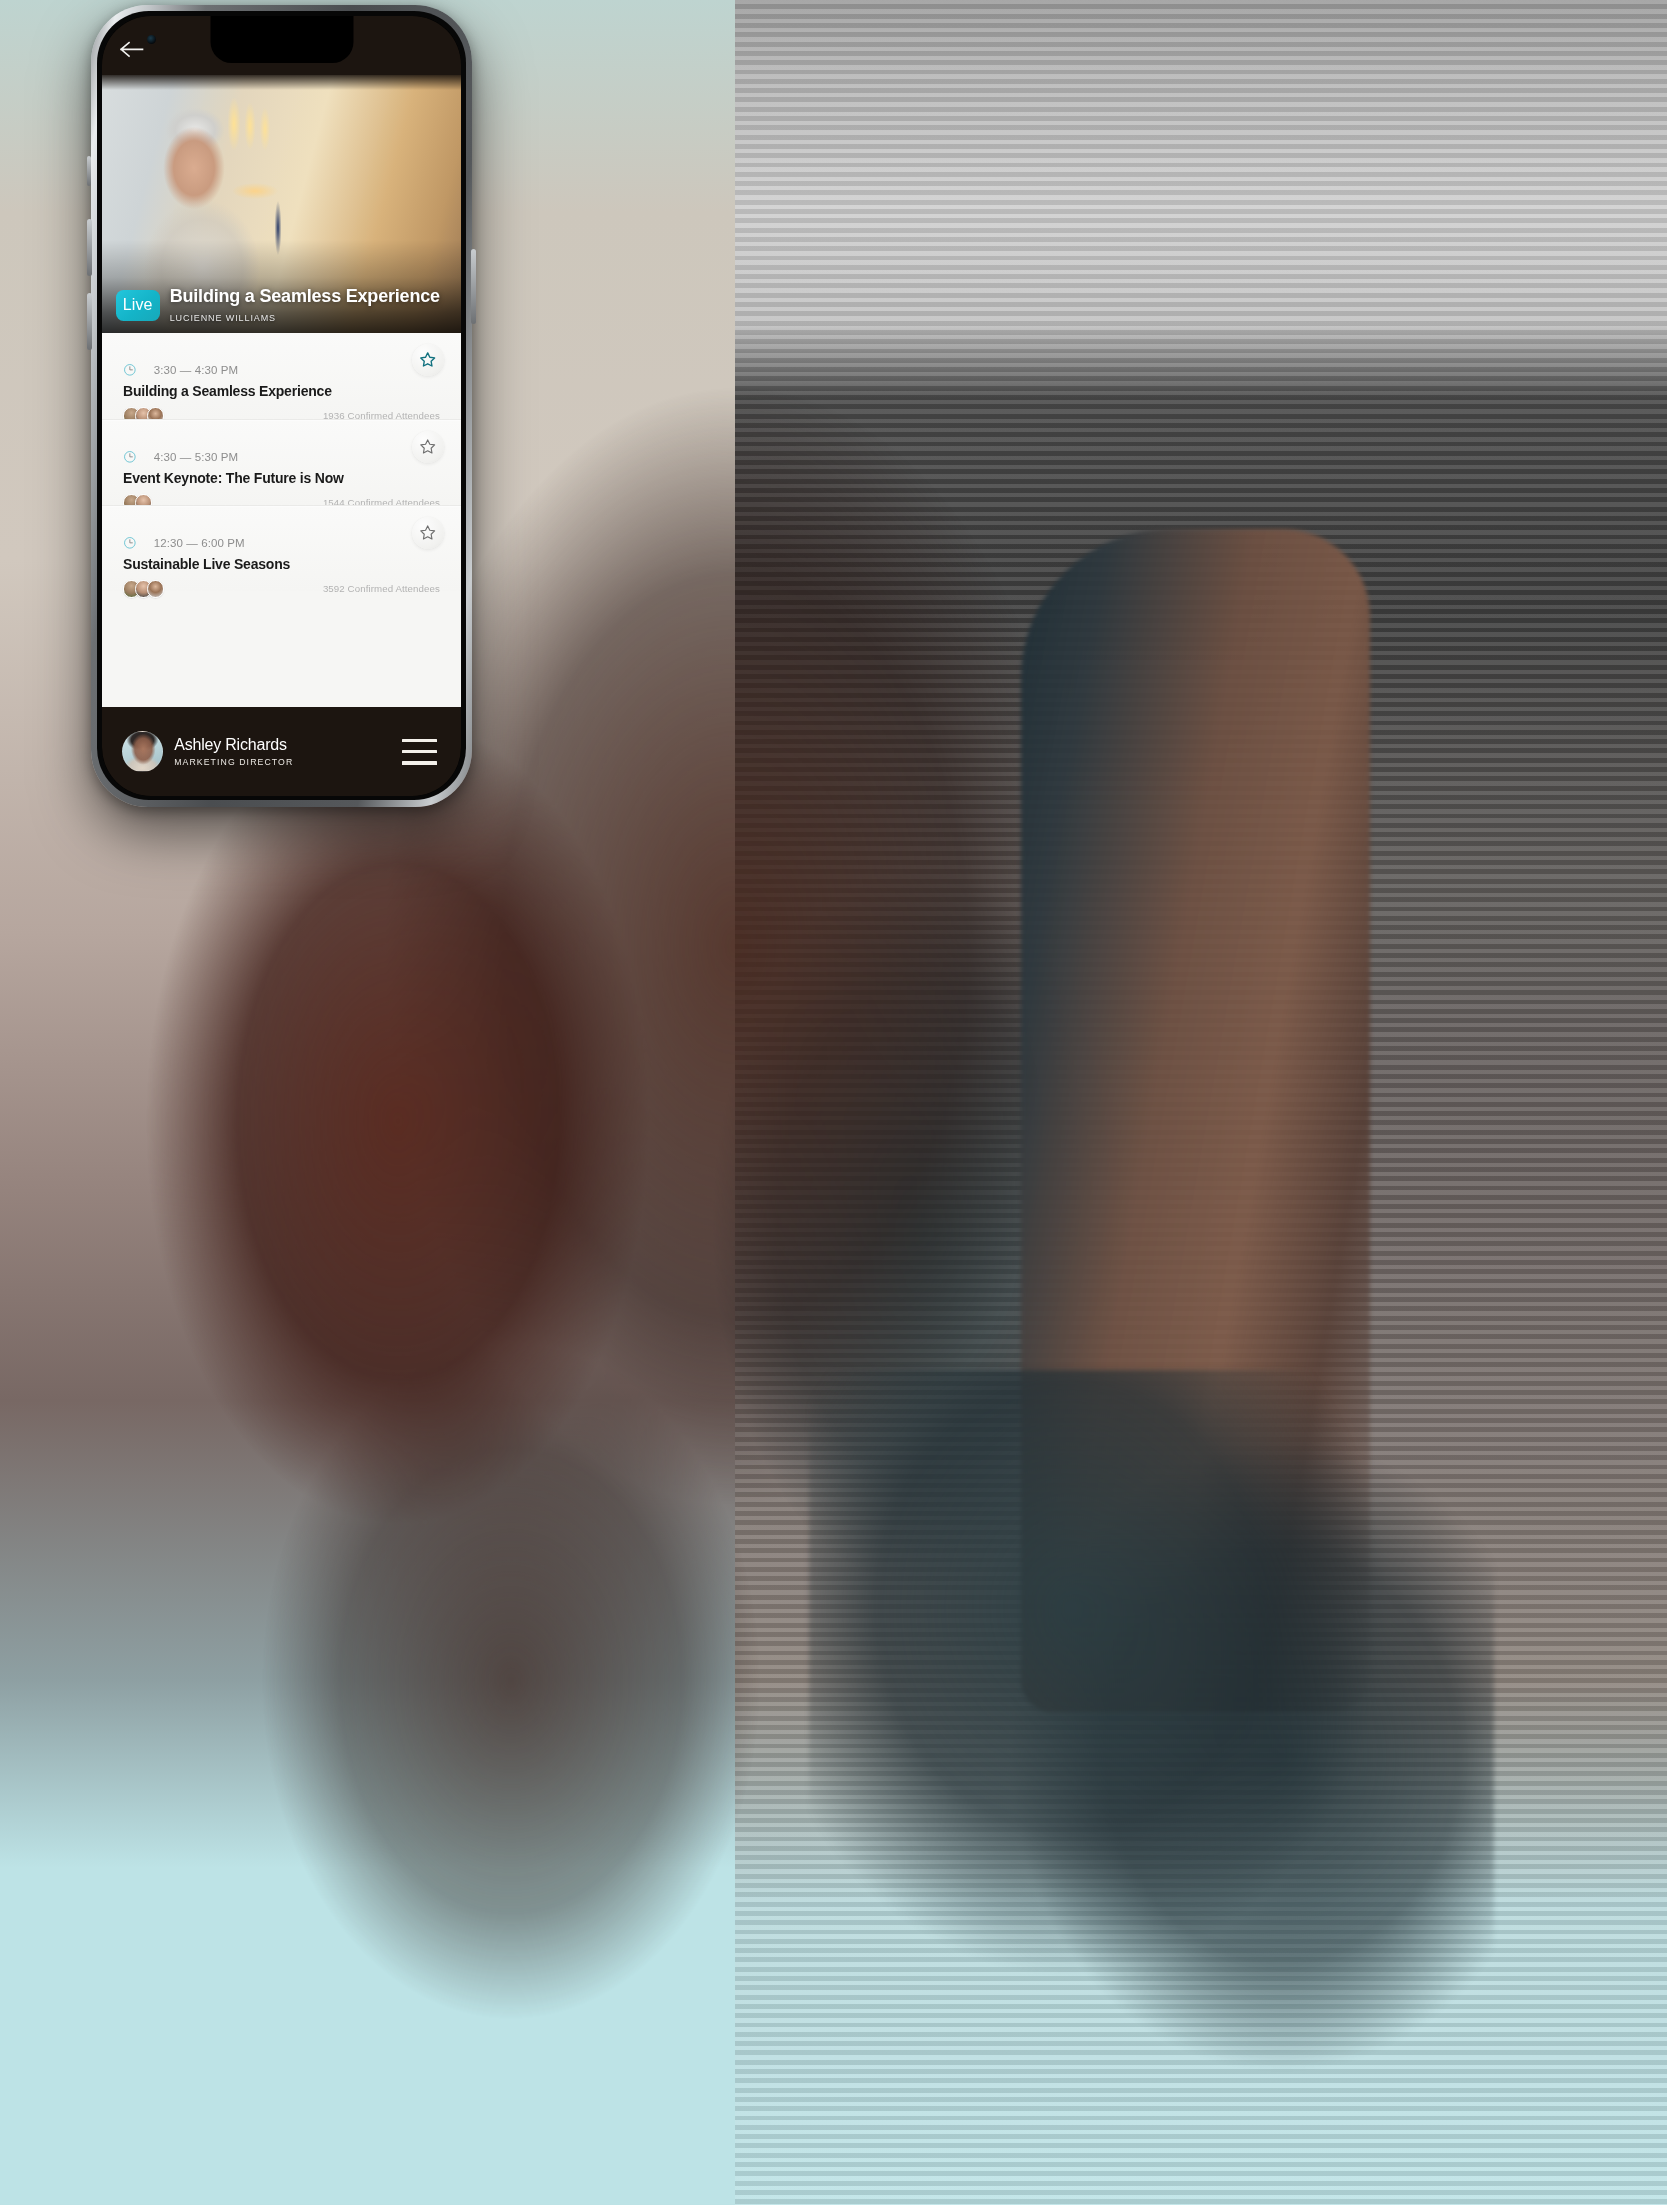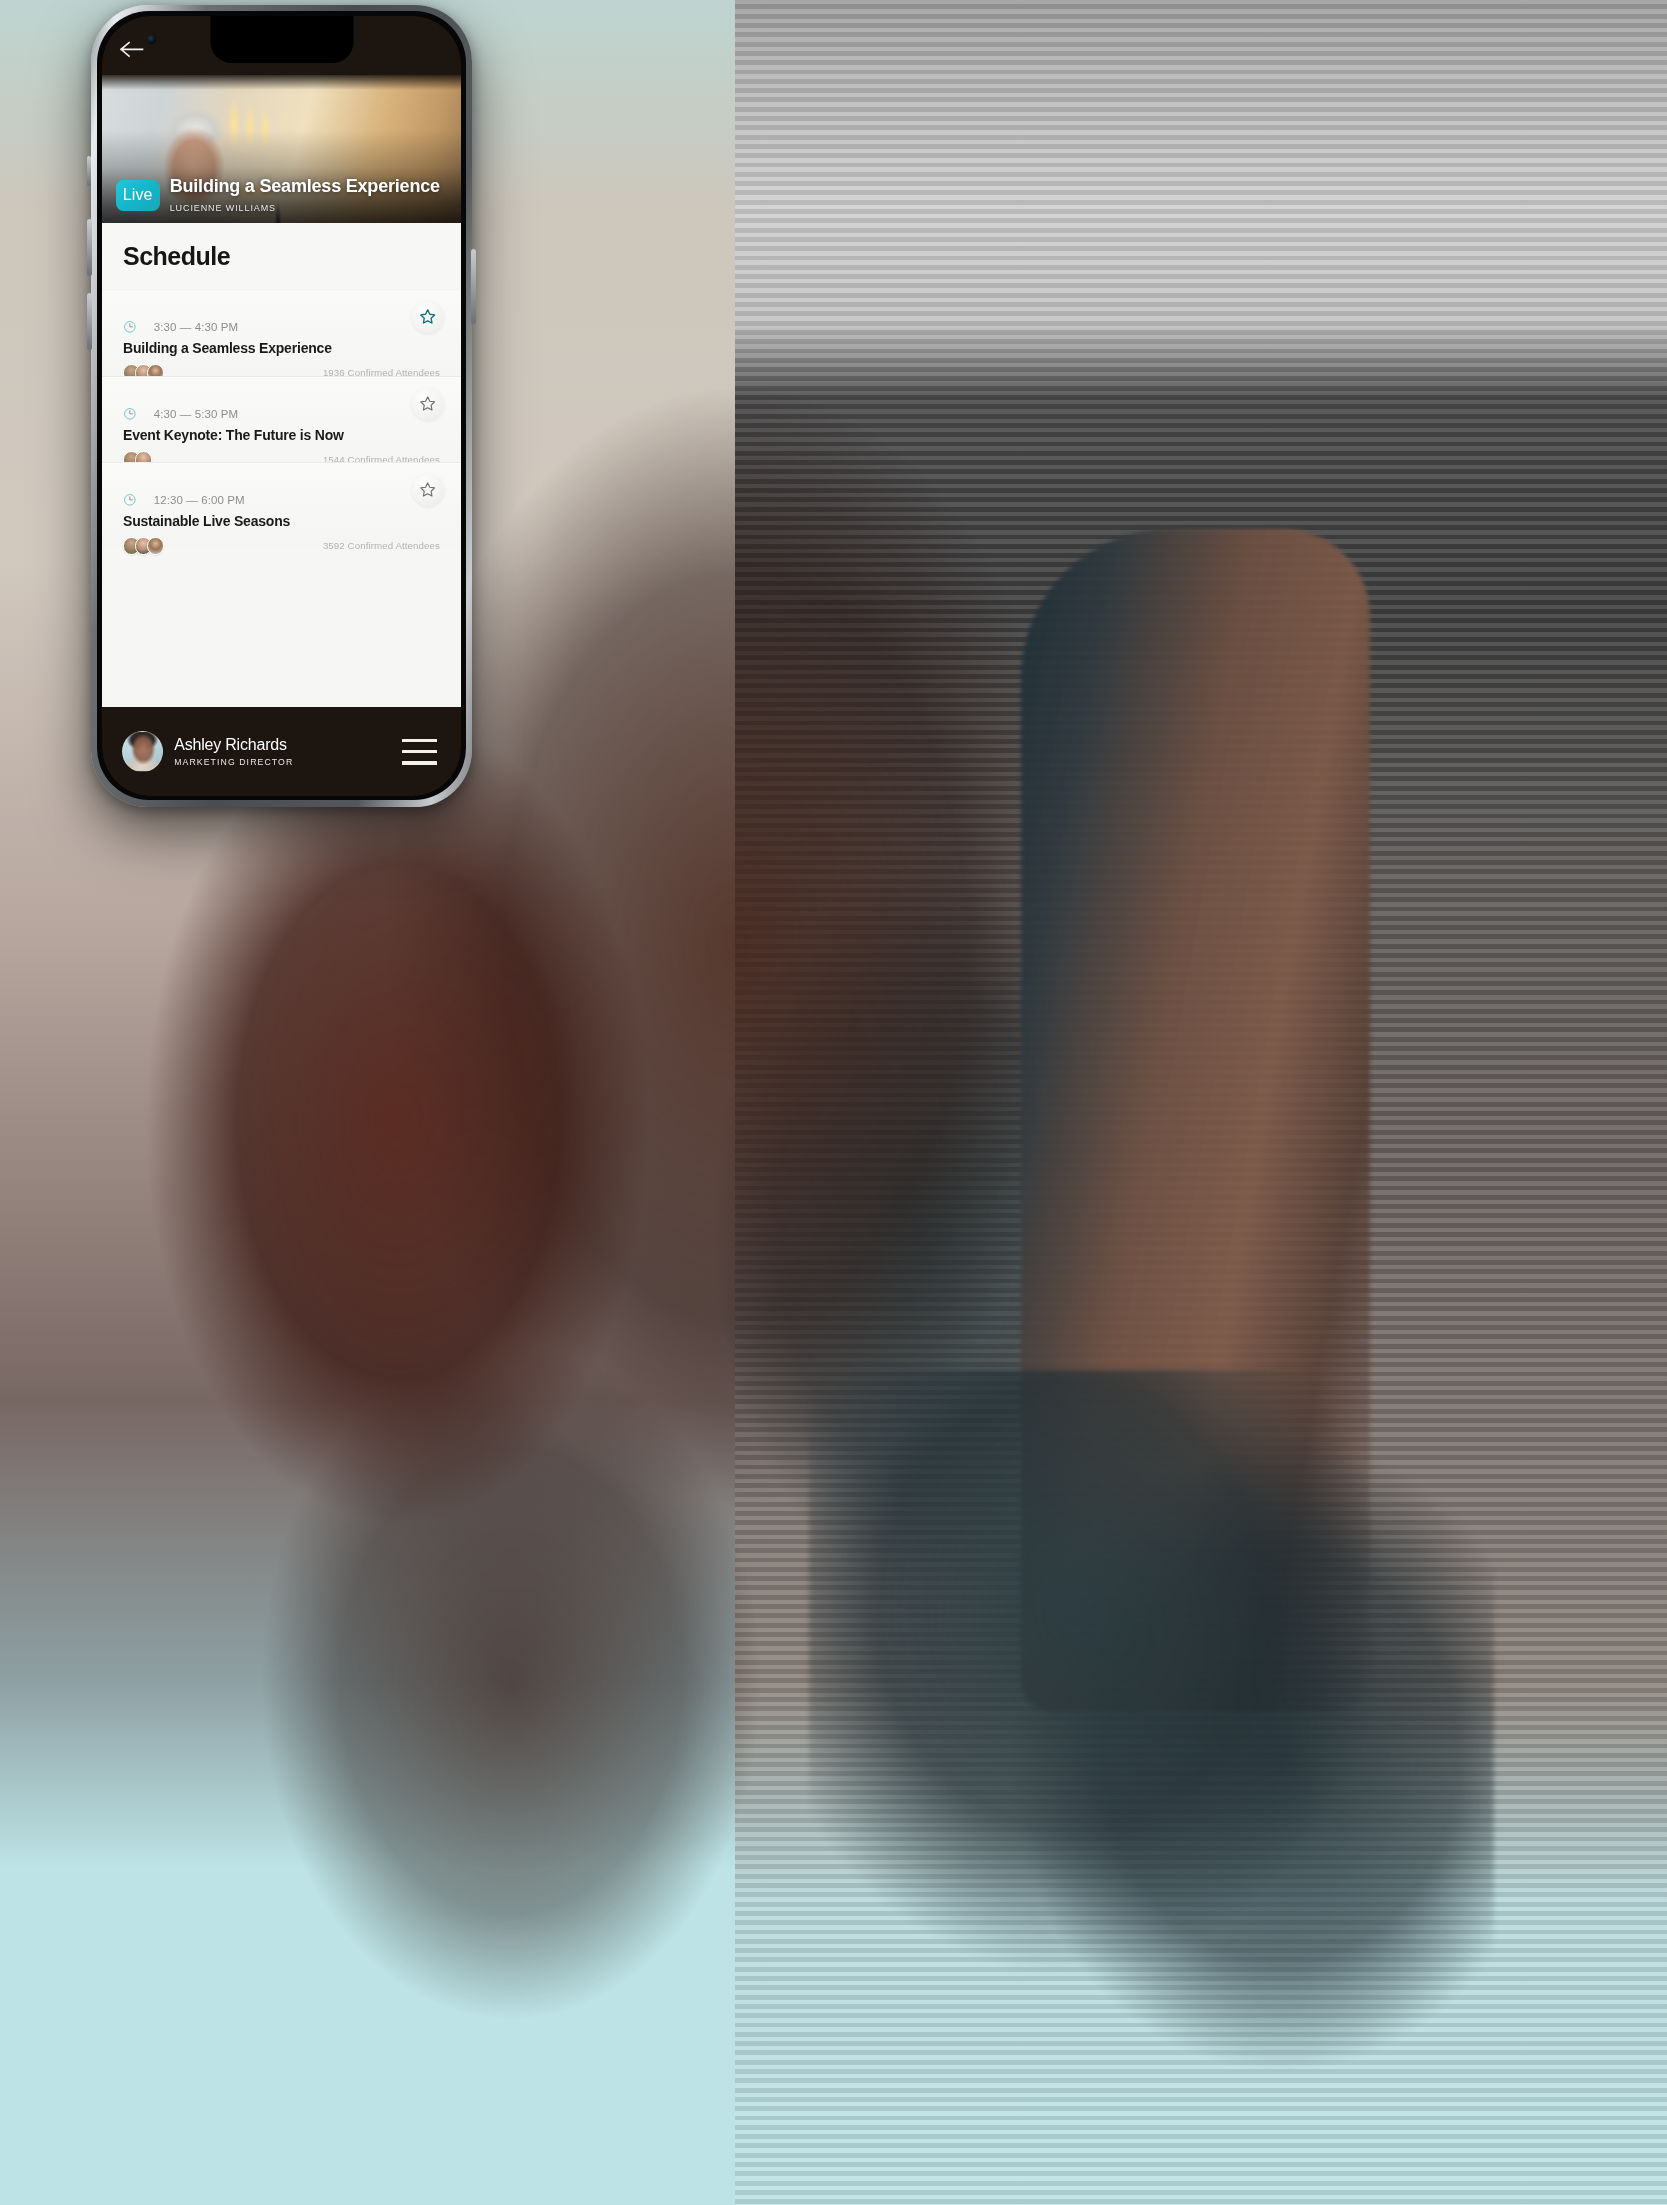--- a/index.html
+++ b/index.html
@@ -113,21 +113,21 @@
     height:59px;flex:0 0 auto;background:#1c1510;position:relative;
   }
   .back-btn{
     position:absolute;left:16px;top:22.4px;width:27px;height:21px;
     display:flex;align-items:center;cursor:pointer;
   }
   .back-btn svg{width:27px;height:18.7px;}
 
   
   .hero{
-    position:relative;flex:0 0 auto;height:148px;overflow:hidden;background:#2b2620;
+    position:relative;flex:0 0 auto;height:258px;overflow:hidden;background:#2b2620;
   }
   .hero-photo{
     position:absolute;inset:0;
     background:
       
       radial-gradient(ellipse 5px 39px at 176px 153px, rgba(20,40,90,.9) 0%, rgba(20,40,90,0) 70%),
       
       radial-gradient(ellipse 68px 81px at 100px 193px, rgba(222,219,212,.96) 0%, rgba(205,200,192,.6) 60%, rgba(190,185,178,0) 85%),
       
       radial-gradient(ellipse 35px 47px at 92px 93px, rgba(216,172,146,1) 0%, rgba(198,152,126,.95) 58%, rgba(170,128,106,0) 88%),
@@ -286,23 +286,20 @@
       <div class="hero-scrim"></div>
       <div class="hero-caption">
         <div class="live-badge">Live</div>
         <div class="hero-text">
           <div class="hero-title">Building a Seamless Experience</div>
           <div class="hero-sub">LUCIENNE WILLIAMS</div>
         </div>
       </div>
     </div>
 
-    <div class="sched-head">
-      <div class="sched-title">Schedule</div>
-    </div>
 
     <div class="list">
 
       <div class="row">
         <div class="row-time">
           <svg class="clock-icon" viewBox="0 0 24 24" fill="none">
             <circle cx="12" cy="12" r="9.3" stroke="#6fc5d4" stroke-width="1.7"></circle>
             <path d="M12 6.6 V12 H16.4" stroke="#8d8d8d" stroke-width="1.7" stroke-linecap="round"></path>
           </svg>
           <span class="time-txt">3:30 — 4:30 PM</span>

